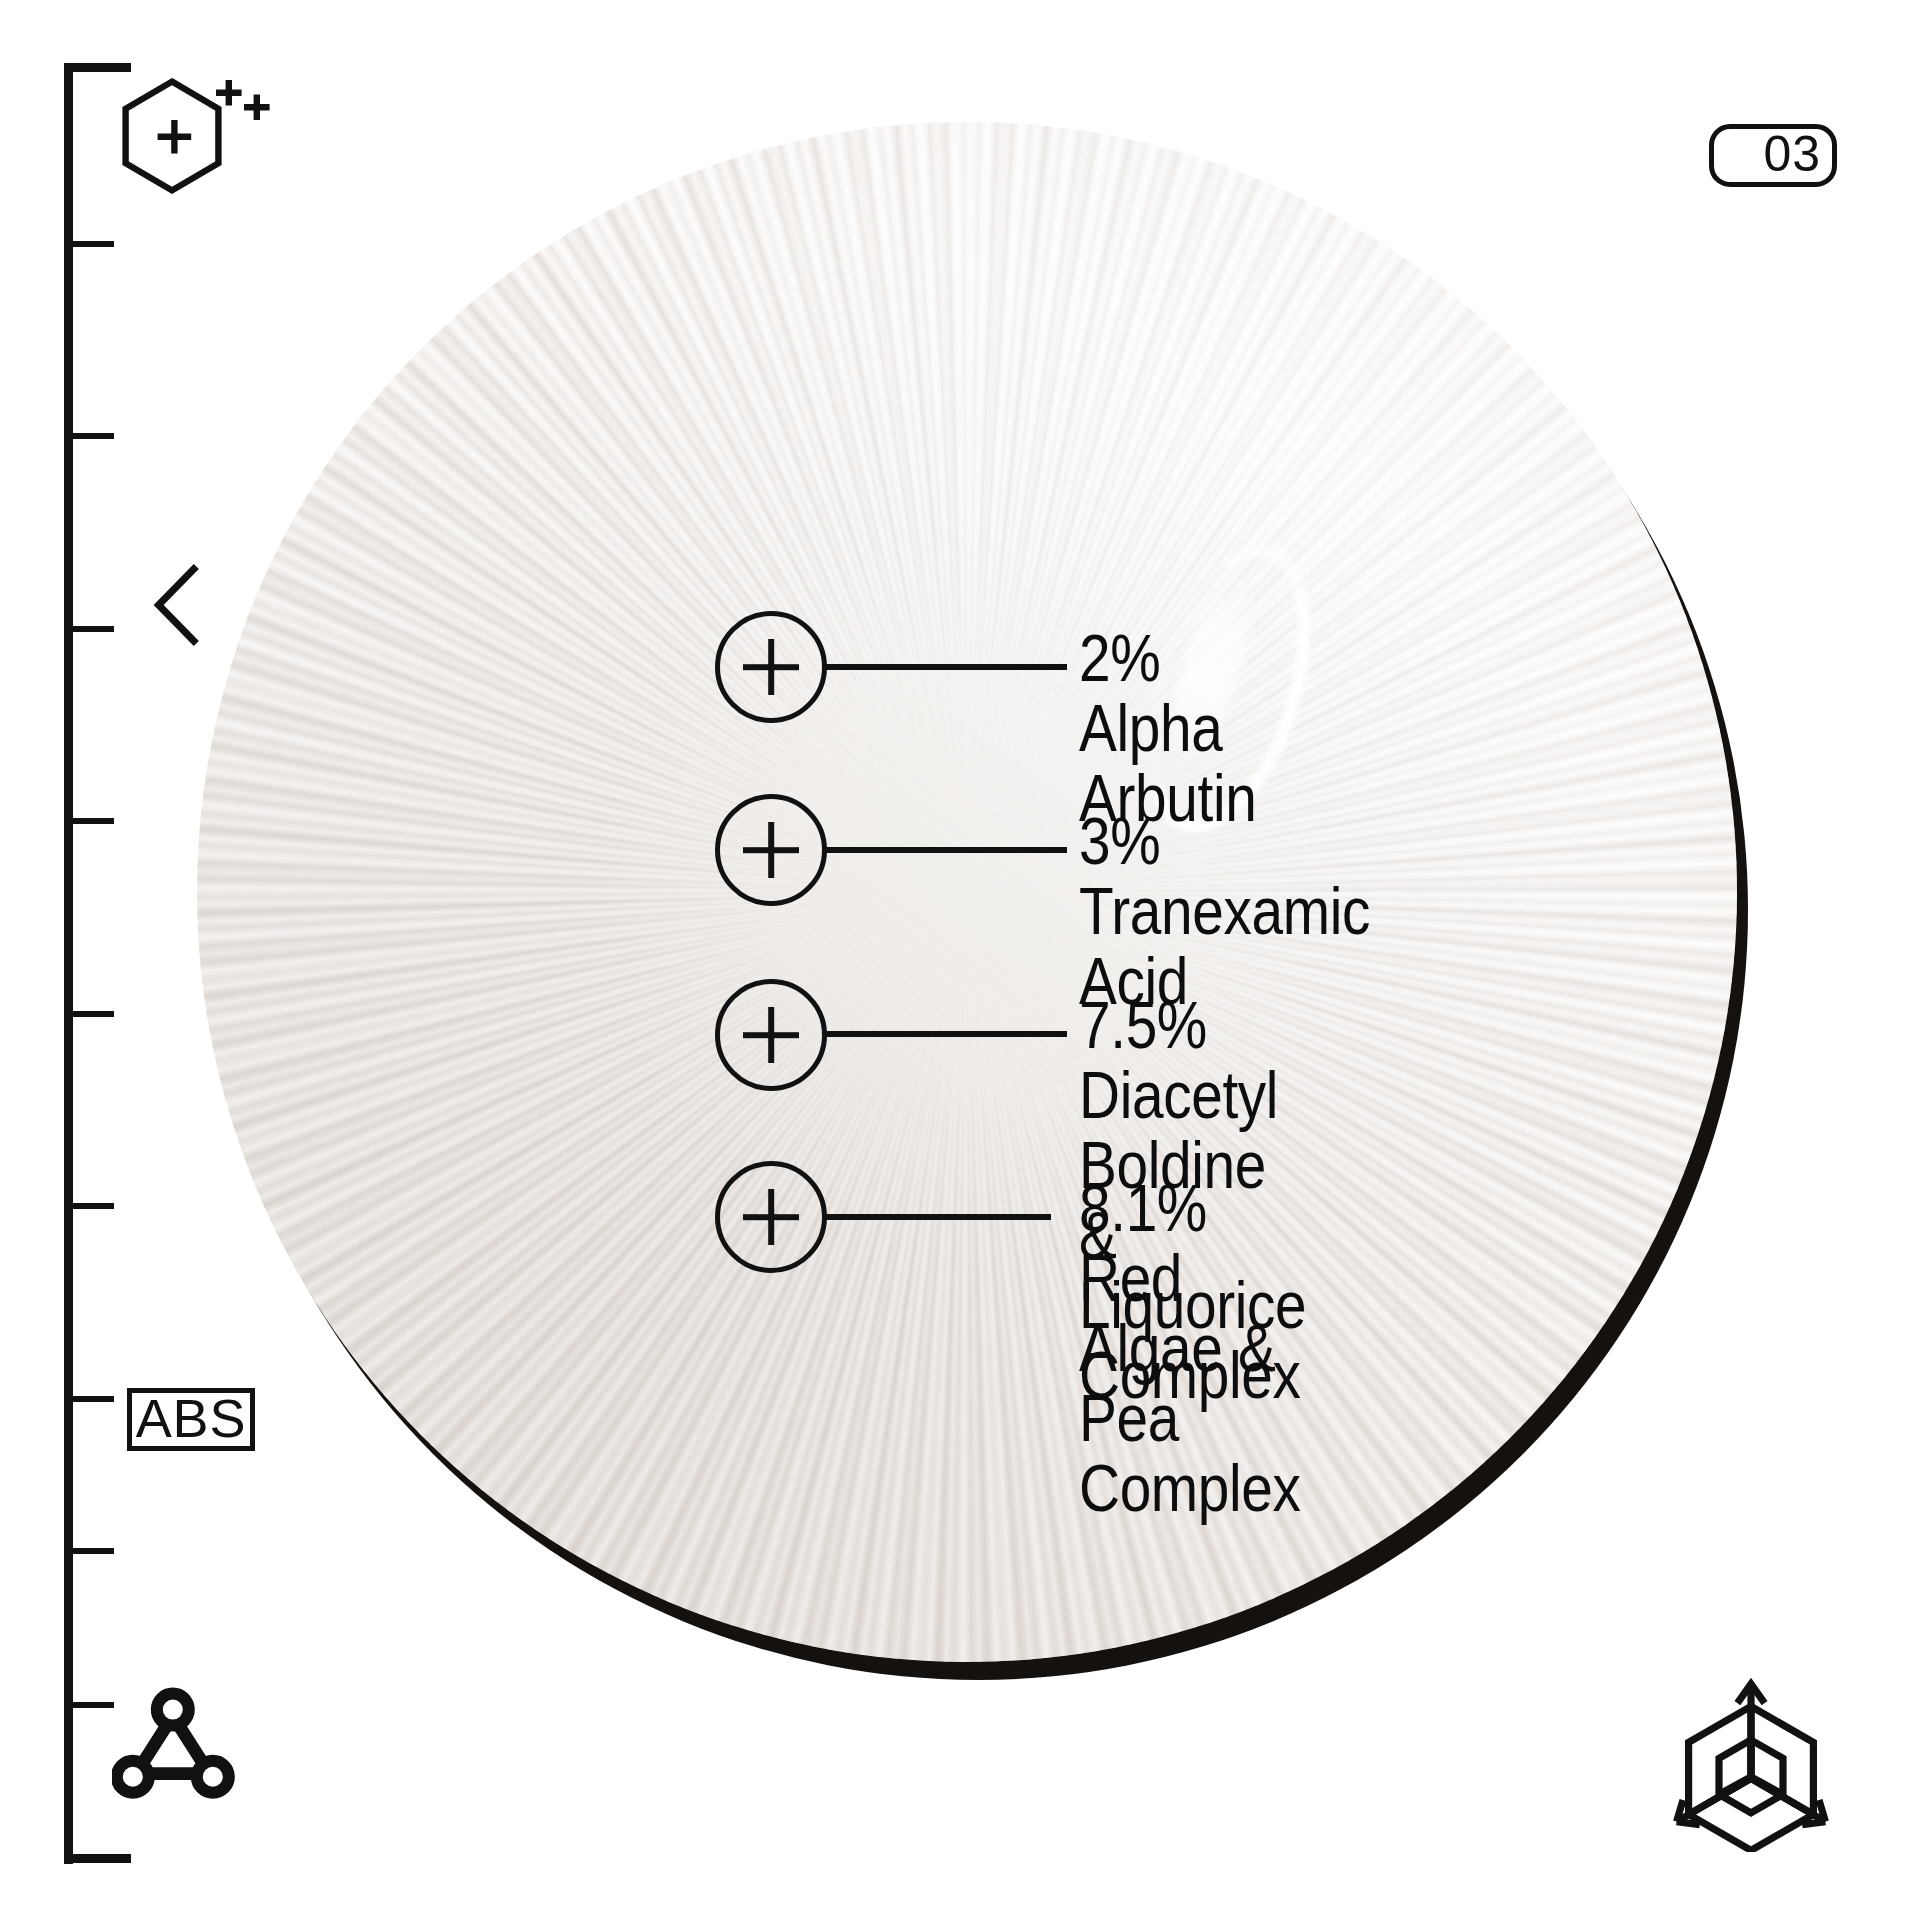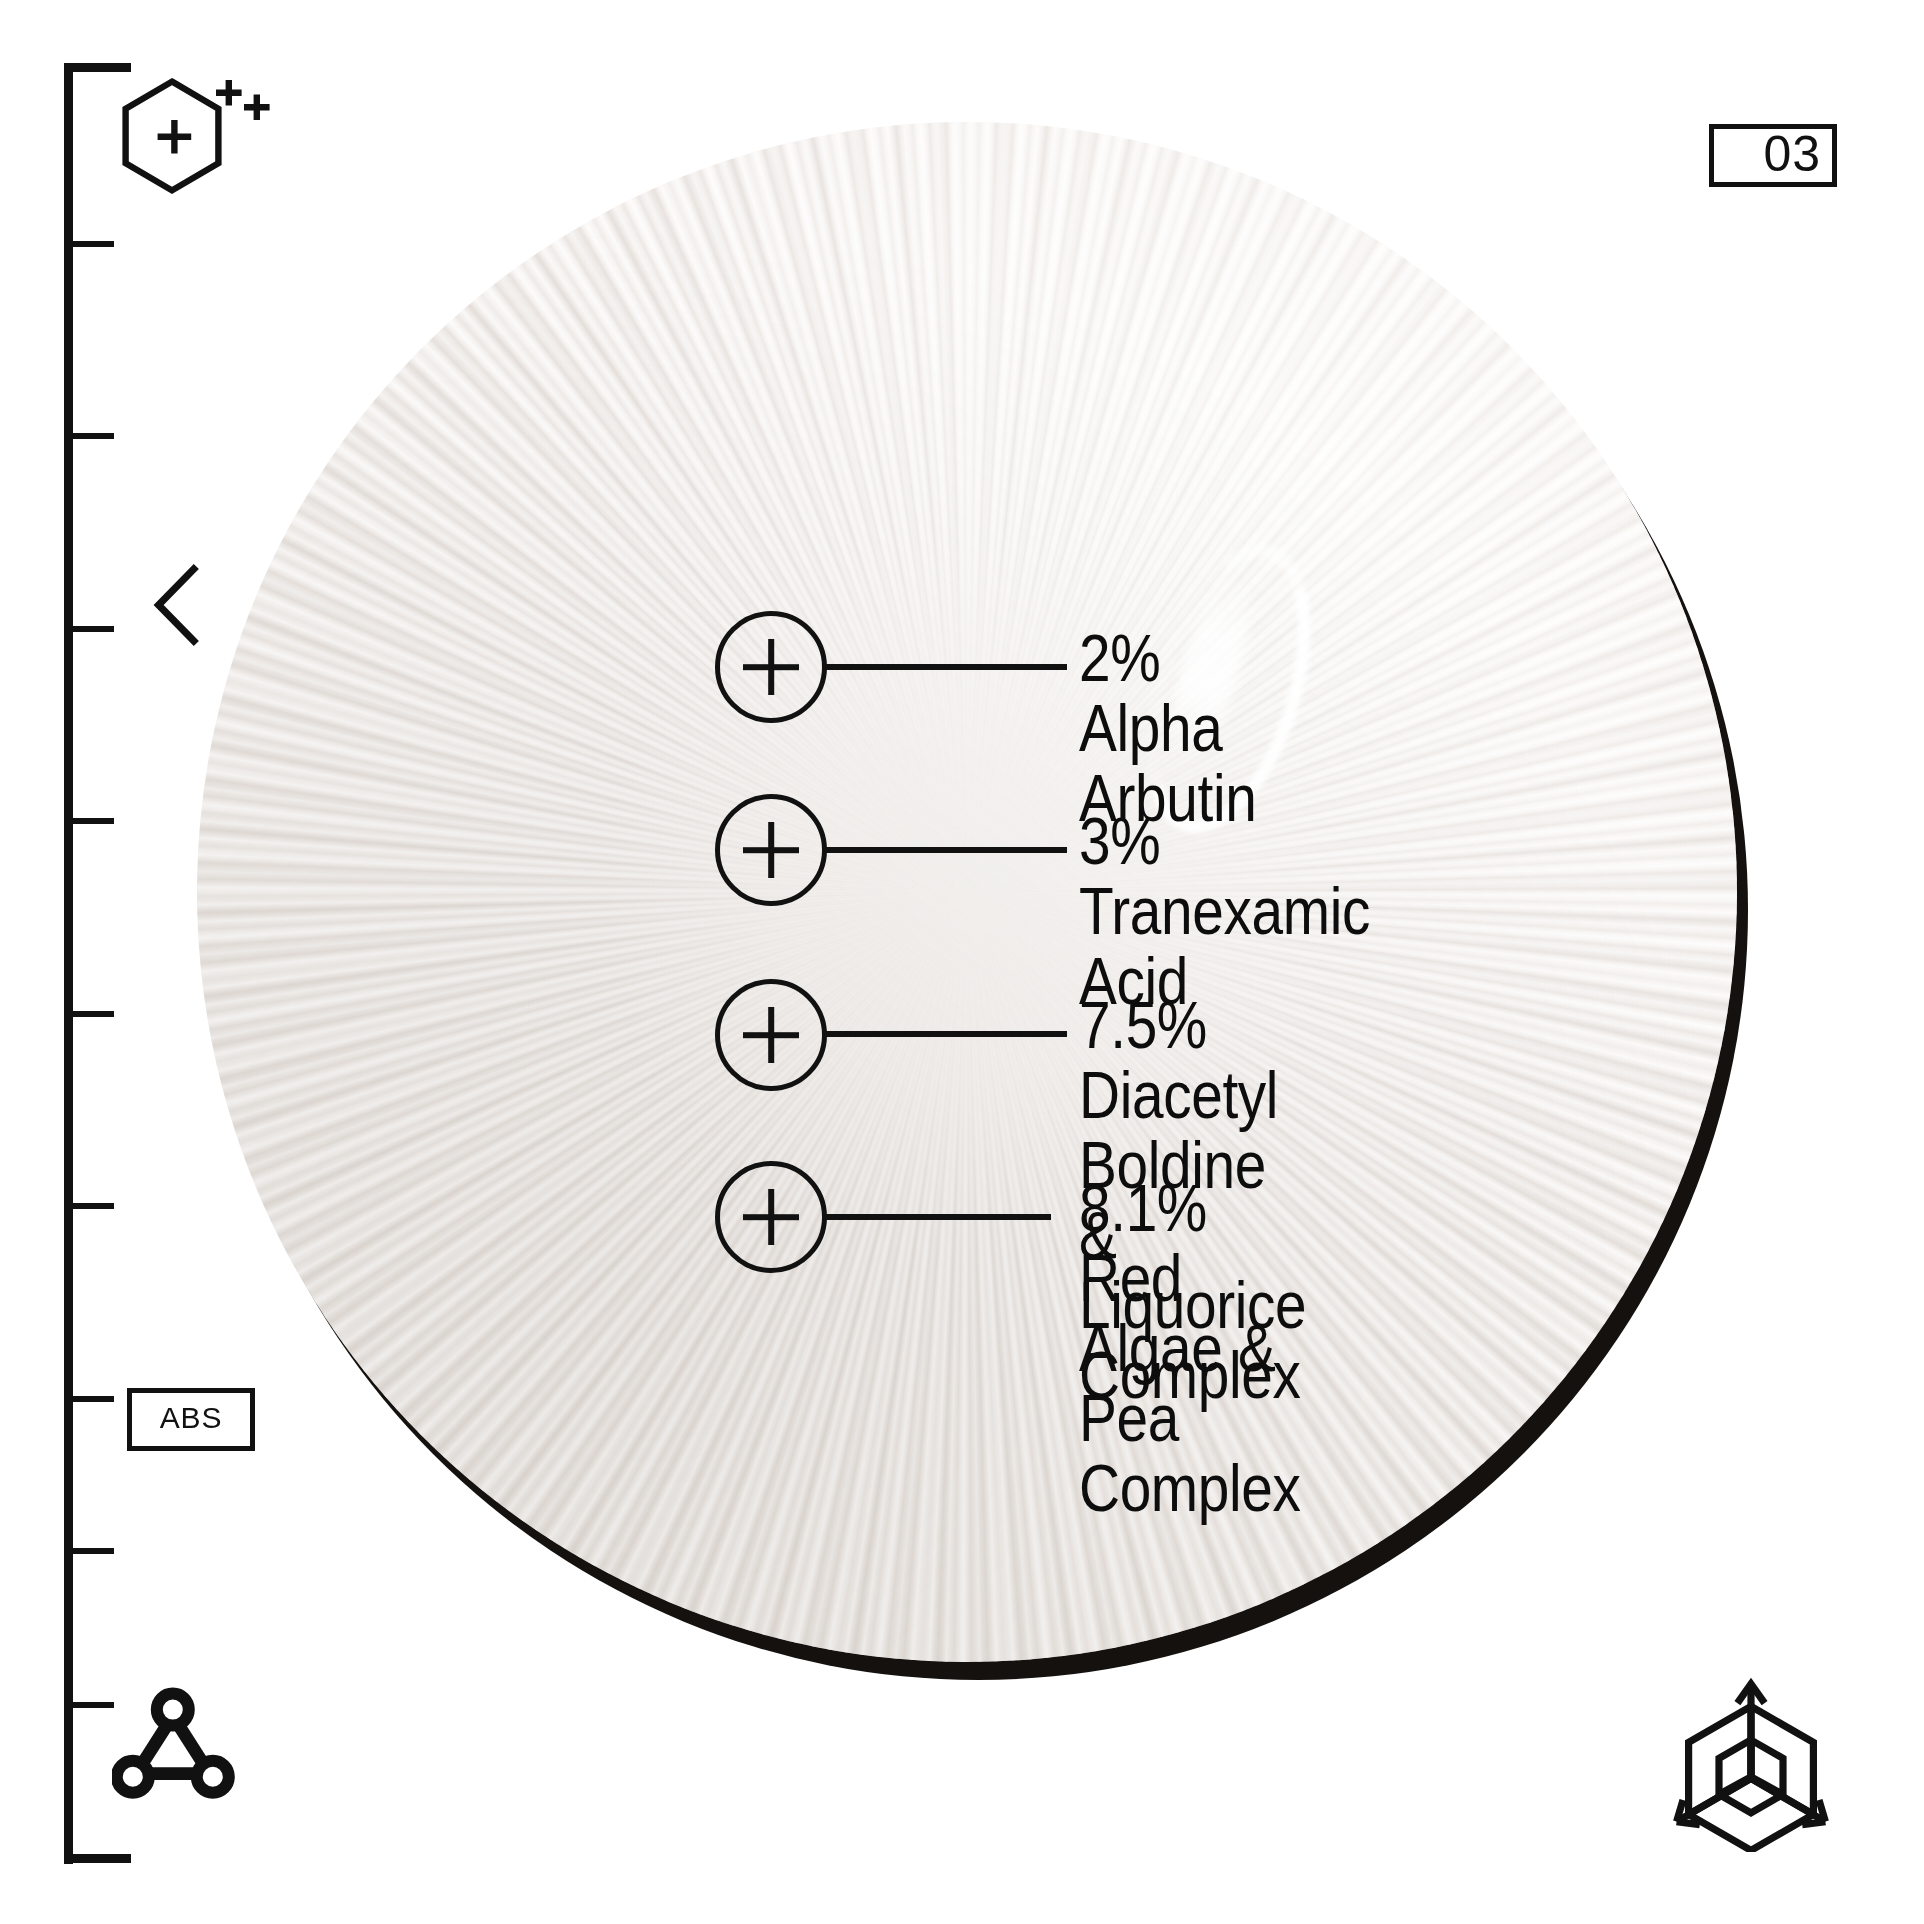--- a/index.html
+++ b/index.html
@@ -62,33 +62,34 @@
     letter-spacing: 0.8px;
     line-height: 1;
     padding-right: 11.2px;
     padding-bottom: 3.2px;
   }
   #badge-number {
     right: 88px;
     top: 124px;
     width: 128px;
     height: 63px;
+    border-radius: 21px;
   }
   #badge-abs {
     left: 127px;
     top: 1388px;
     width: 128px;
     height: 63px;
   }
   #badge-abs span {
     justify-self: center;
     padding-right: 0;
     width: 100%;
     text-align: center;
-    font-size: 30px;
+    font-size: 54px;
   }
 
   
   #jar-wrap {
     position: absolute;
     left: 197px;
     top: 122px;
     width: 1540px;
     height: 1540px;
   }

